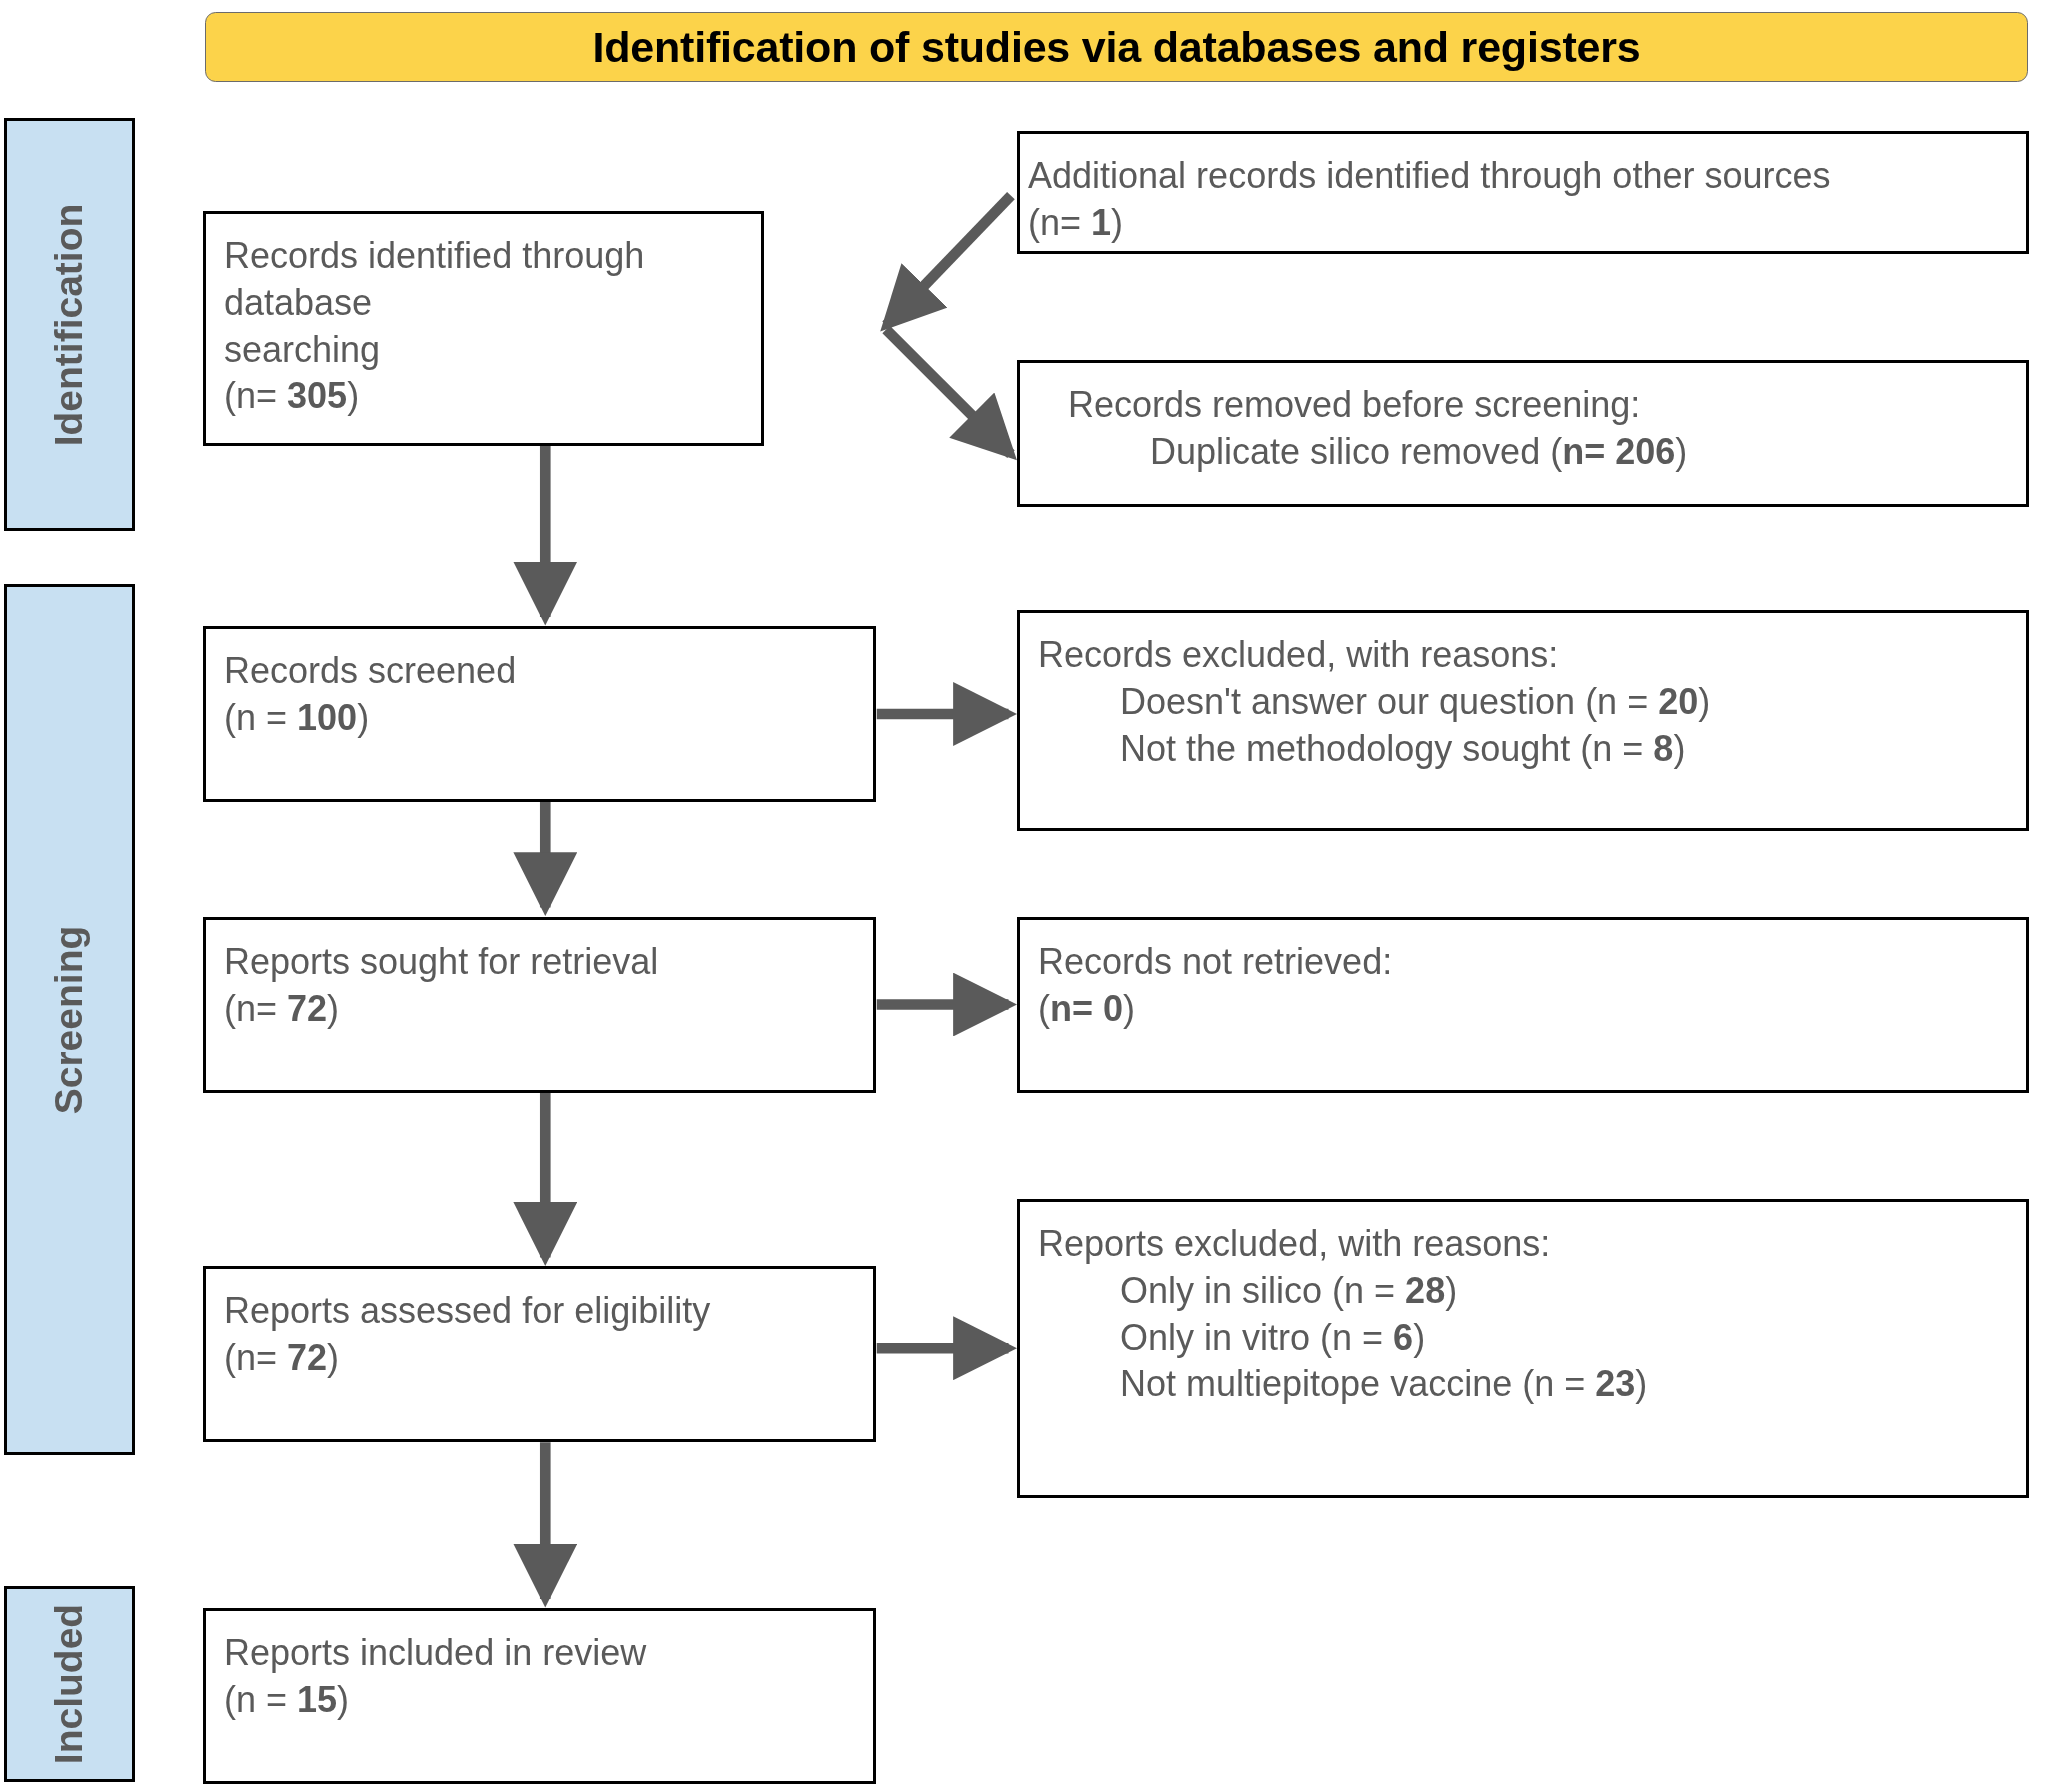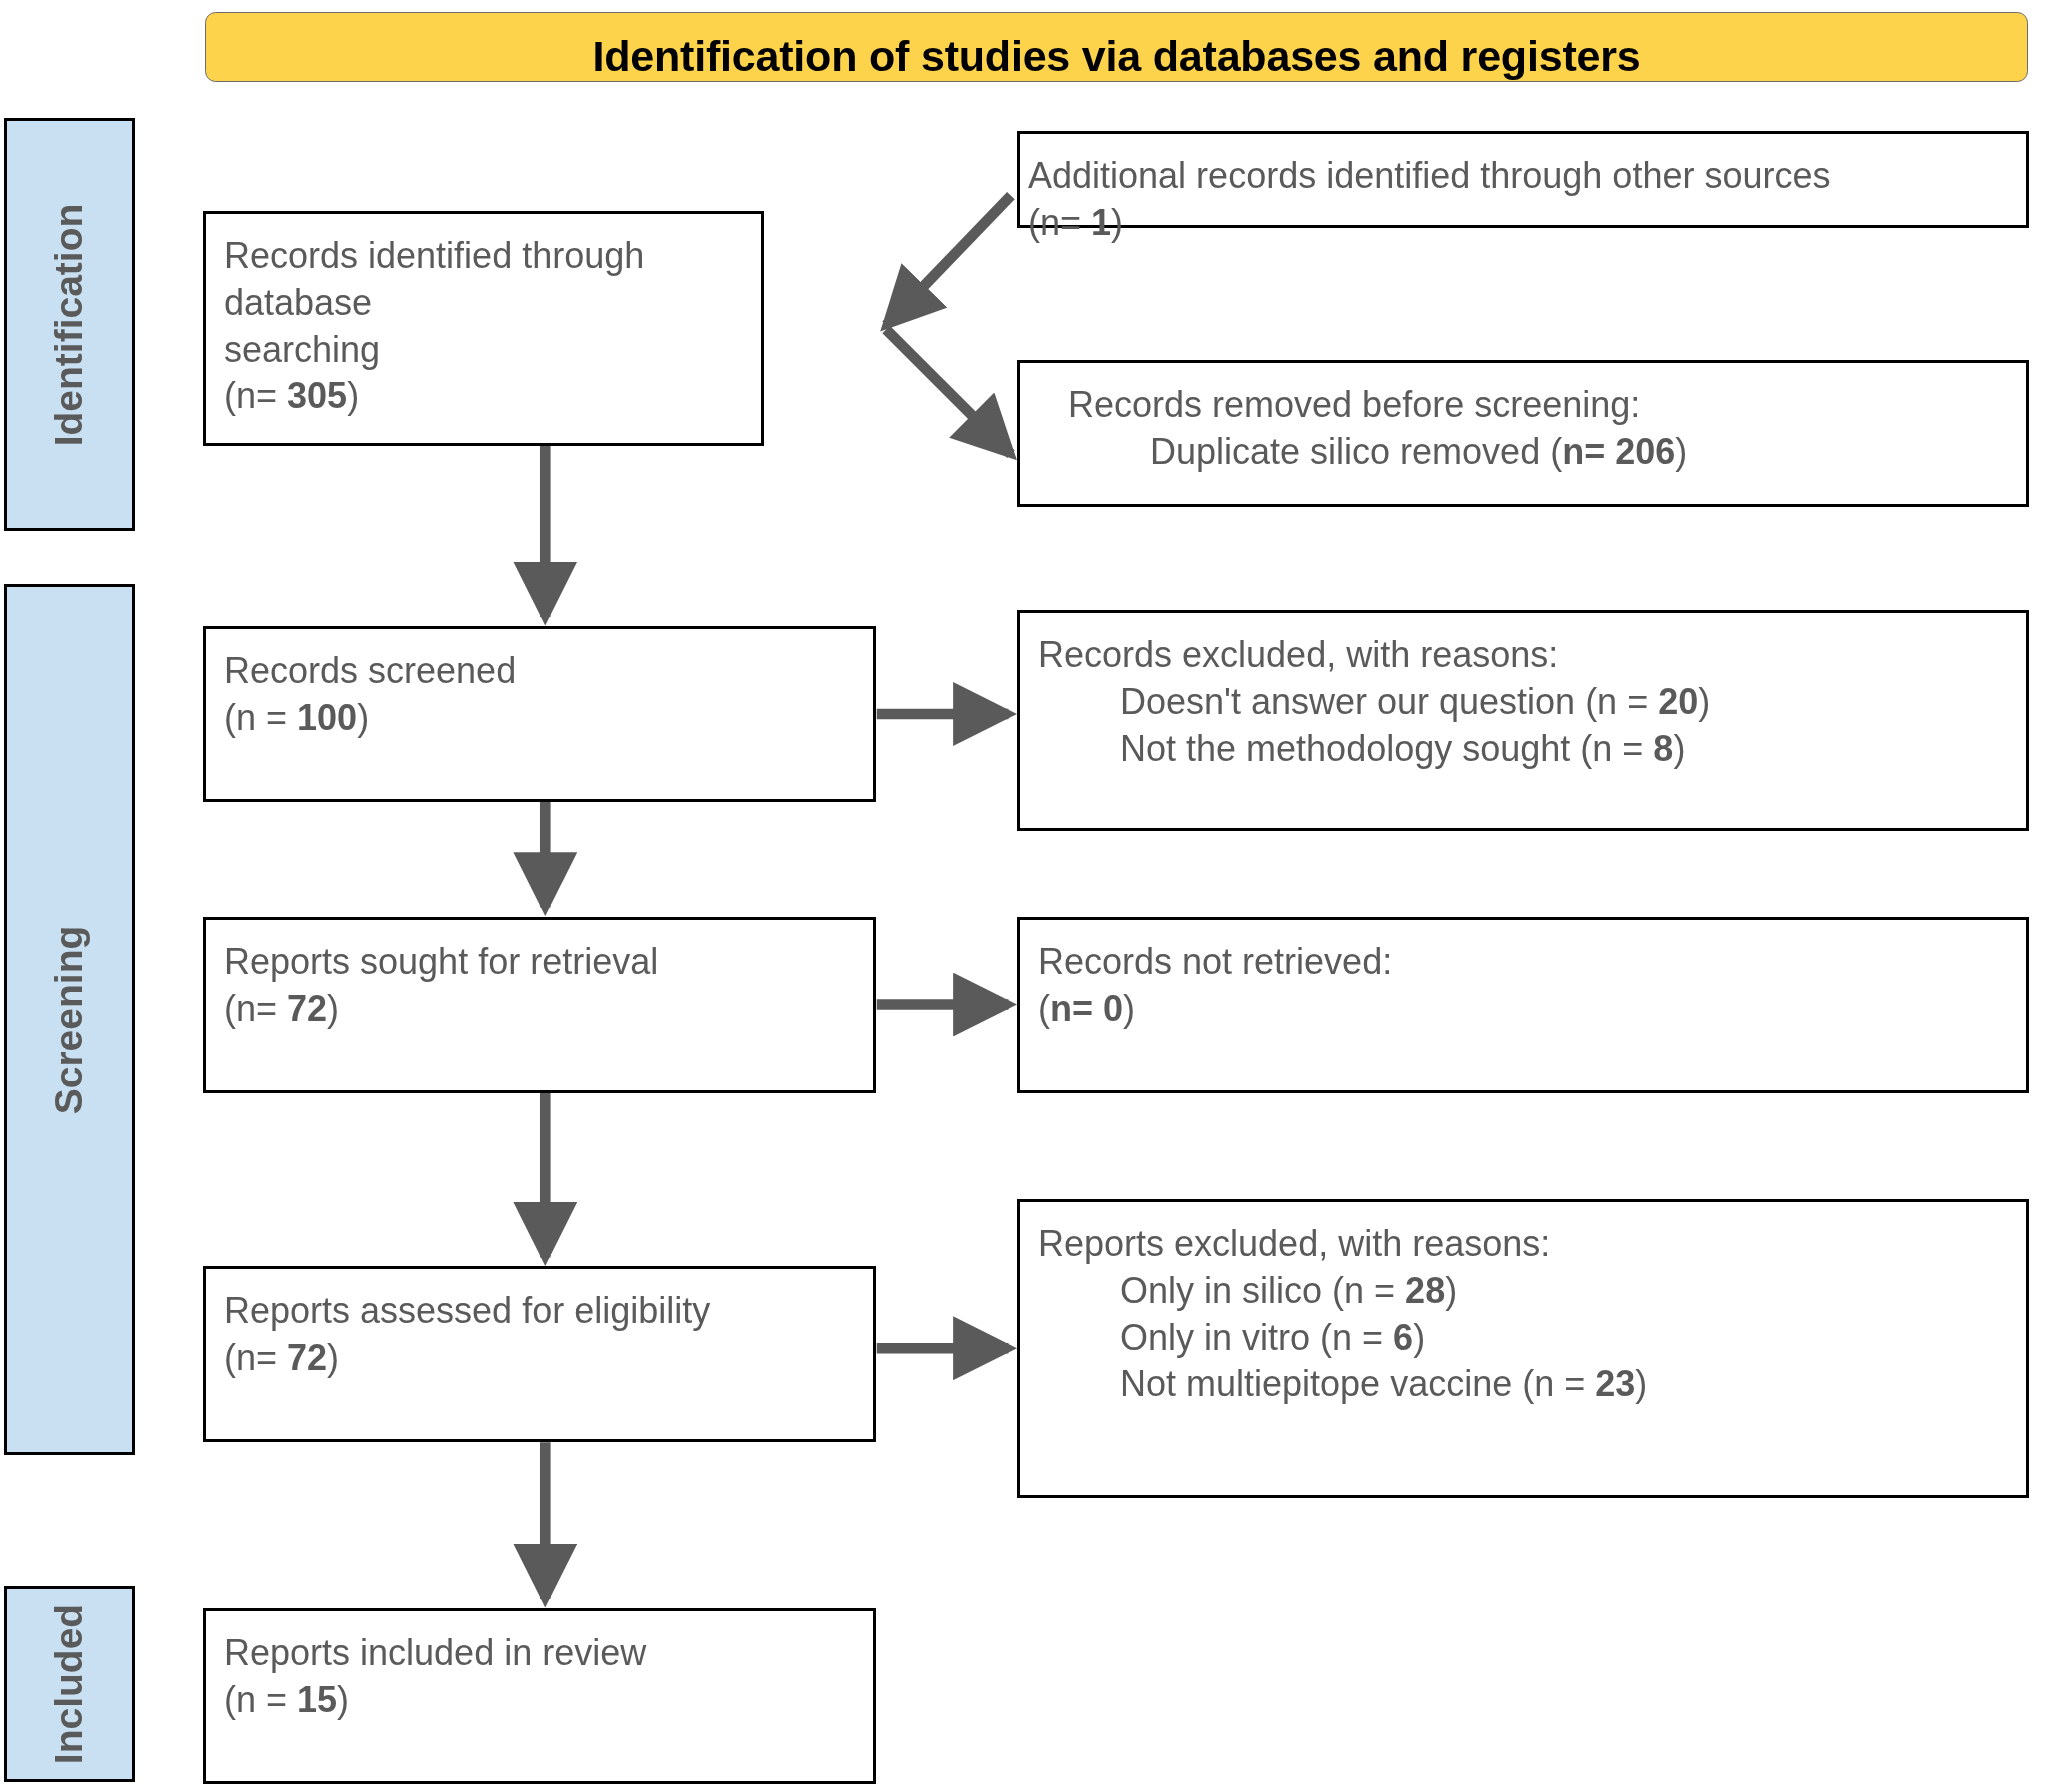--- a/index.html
+++ b/index.html
@@ -15,21 +15,21 @@
 
   
   .banner{
     position:absolute;
     left:205px; top:12.3px;
     width:1823px; height:70px;
     background:#FCD34A;
     border:1.6px solid #6b6b6b;
     border-radius:10.6px;
     box-sizing:border-box;
-    display:flex; align-items:flex-end; justify-content:center;
+    display:flex; align-items:center; justify-content:center;
   }
   .banner-text{
     font-size:43px;
     font-weight:bold;
     color:#000000;
     letter-spacing:-0.2px;
     white-space:nowrap;
   }
 
   
@@ -69,21 +69,21 @@
   .indent{ padding-left:82px; }
 
   
   #box-identified { left:203px; top:211px;  width:561px; height:235px; }
   #box-screened   { left:203px; top:626px; width:673px; height:176px; }
   #box-sought     { left:203px; top:917px; width:673px; height:176px; }
   #box-assessed   { left:203px; top:1266px; width:673px; height:176px; }
   #box-included   { left:203px; top:1608px; width:673px; height:176px; }
 
   
-  #box-additional { left:1017px; top:131px;  width:1012px; height:97px;padding-left:8px; }
+  #box-additional { left:1017px; top:131px;  width:1012px; height:123px;padding-left:8px; }
   #box-removed    { left:1017px; top:360px;  width:1012px; height:147px;padding-left:48px; }
   #box-excluded   { left:1017px; top:610px; width:1012px; height:221px; }
   #box-notretr    { left:1017px; top:917px; width:1012px; height:176px; }
   #box-repexcl    { left:1017px; top:1199px; width:1012px; height:299px; }
 
   
   .arrow-svg{ position:absolute; left:0; top:0; width:2046px; height:1791px; pointer-events:none; }
 </style>
 </head>
 <body>

